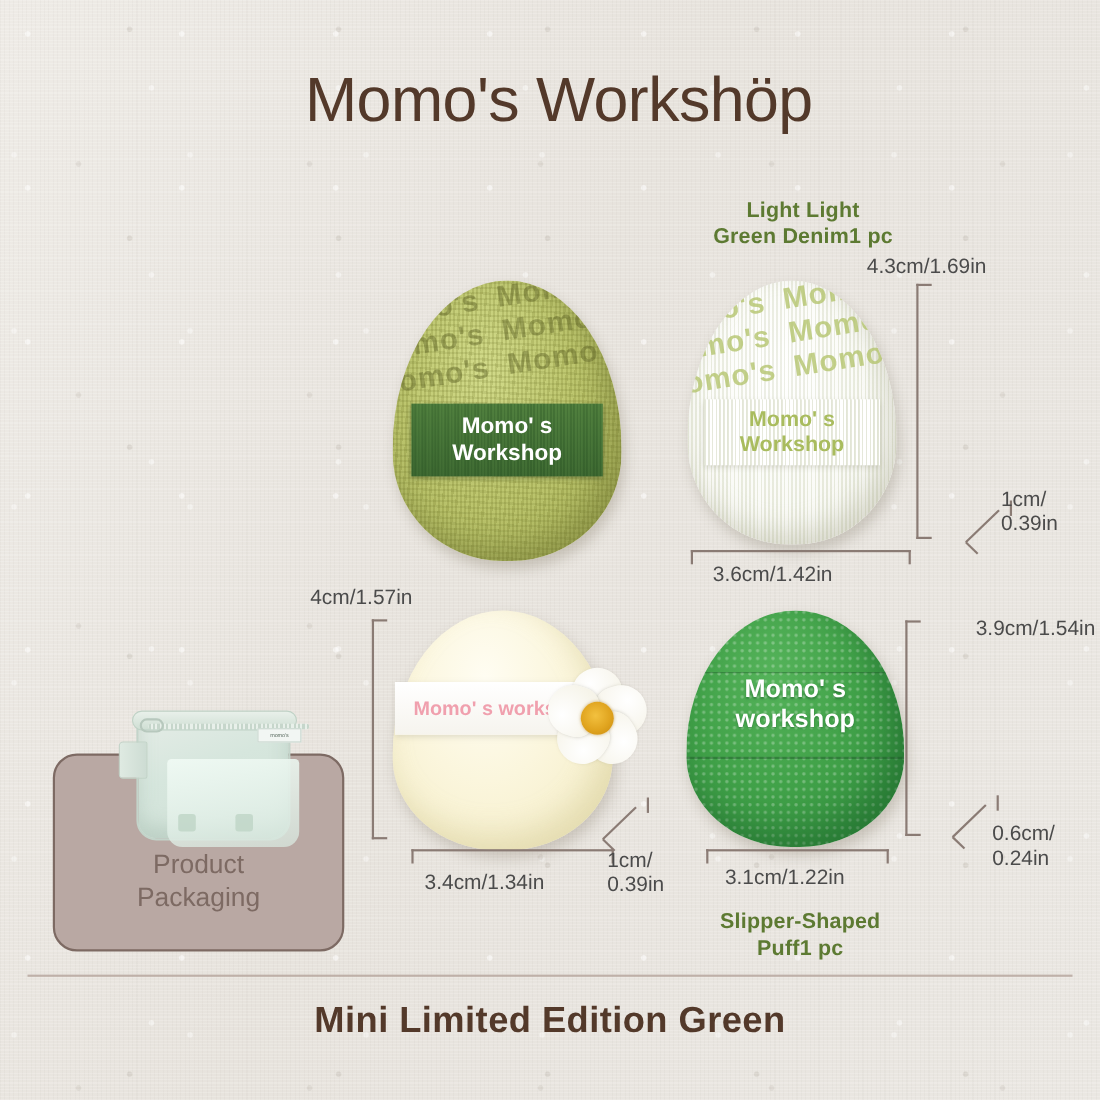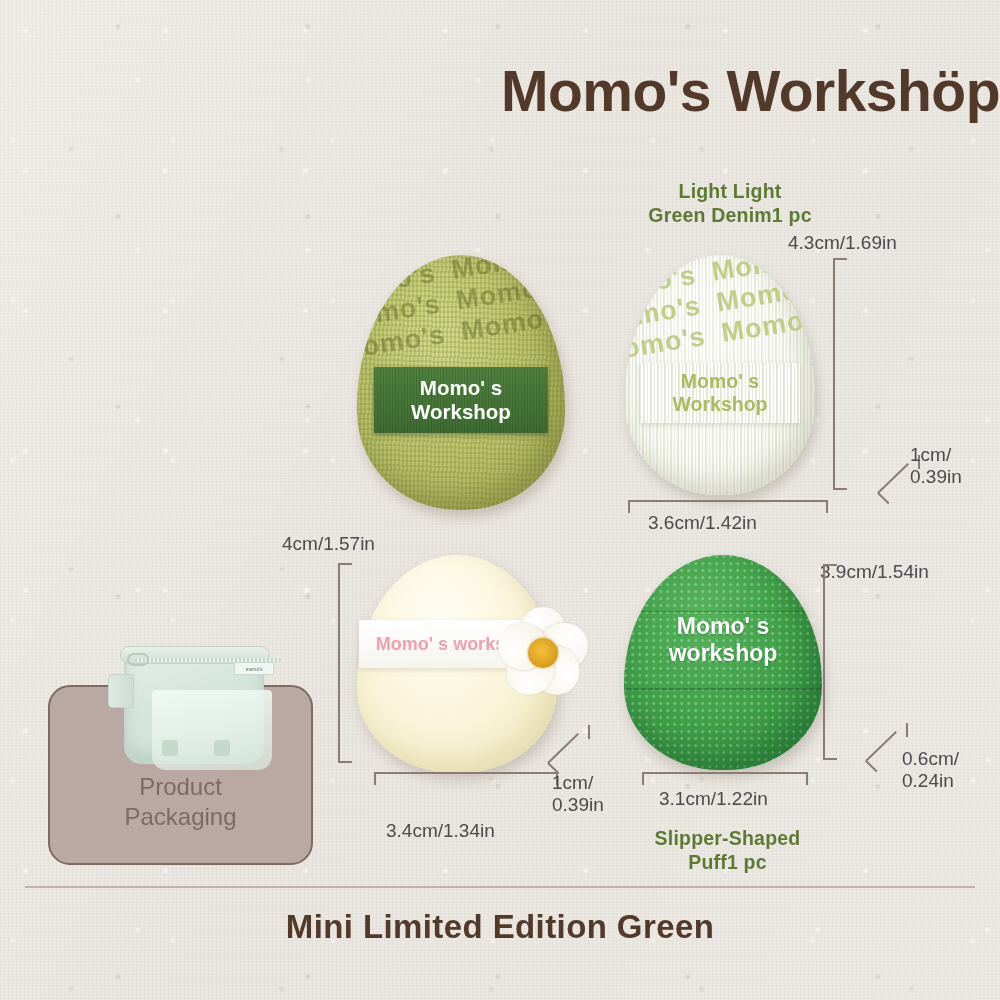--- a/index.html
+++ b/index.html
@@ -29,22 +29,22 @@
     position: absolute; inset: 0; pointer-events: none;
     opacity: .5;
     background-image:
       repeating-linear-gradient(0deg, rgba(255,255,255,.30) 0 1px, transparent 1px 3px),
       repeating-linear-gradient(90deg, rgba(160,152,142,.12) 0 1px, transparent 1px 4px);
   }
 
   
   .title {
     position: absolute; left: 0; right: 0; top: 58px;
-    text-align: right;
-    font-size: 57px; font-weight: 700; letter-spacing: -.5px;
+    text-align: center;
+    font-size: 57px; font-weight: 400; letter-spacing: -.5px;
     color: #53392a;
     padding-left: 16px;
   }
   .footer-caption {
     position: absolute; left: 0; right: 0; top: 908px;
     text-align: center;
     font-size: 33px; font-weight: 600; letter-spacing: .4px;
     color: #53392a;
   }
   .divider {
@@ -298,39 +298,39 @@
   <div class="brk v-left" style="left:338px; top:563px; width:16px; height:200px;">
     <i class="stem"></i>
       <i class="t"></i>
       <i class="b"></i>
   </div>
   <div class="brk h" style="left:374px; top:772px; width:184px; height:14px;">
     <i class="stem"></i>
       <i class="l"></i>
       <i class="r"></i>
   </div>
-  <div class="dim" style="left:386px; top:820px;text-align:center;">3.4cm/1.34in</div>
+  <div class="dim" style="left:386px; top:792px;text-align:center;">3.4cm/1.34in</div>
   <div class="diag" style="left:548px; top:722px; width:44px; height:44px;">
     <i style="left:0; top:40px; width:42px; transform:rotate(-44deg);"></i>
     <i style="left:0; top:40px; width:15px; transform:rotate(44deg);"></i>
     <i style="left:41px; top:2px; width:14px; transform:rotate(90deg);"></i>
   </div>
   <div class="dim" style="left:552px; top:772px;">1cm/
 0.39in</div>
 
   <div class="puff" id="puff-slipper">
     <div class="teardrop">
       <span class="seam" style="top:26%;"></span>
       <span class="seam" style="top:62%;"></span>
     </div>
     <div class="slipper-text">Momo' s
 workshop</div>
   </div>
 
-  <div class="dim" style="left:820px; top:561px;">3.9cm/1.54in</div>
+  <div class="dim" style="left:887px; top:561px;">3.9cm/1.54in</div>
   <div class="brk v-left" style="left:823px; top:564px; width:16px; height:196px;">
     <i class="stem"></i>
       <i class="t"></i>
       <i class="b"></i>
   </div>
   <div class="brk h" style="left:642px; top:772px; width:166px; height:14px;">
     <i class="stem"></i>
       <i class="l"></i>
       <i class="r"></i>
   </div>

